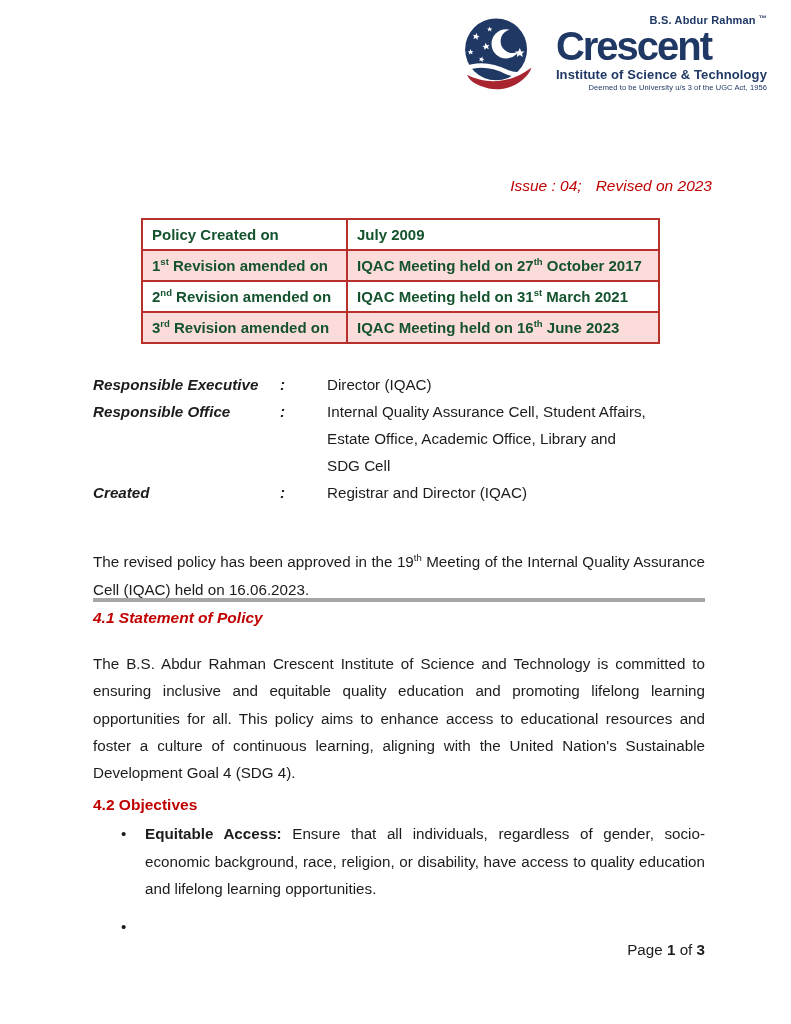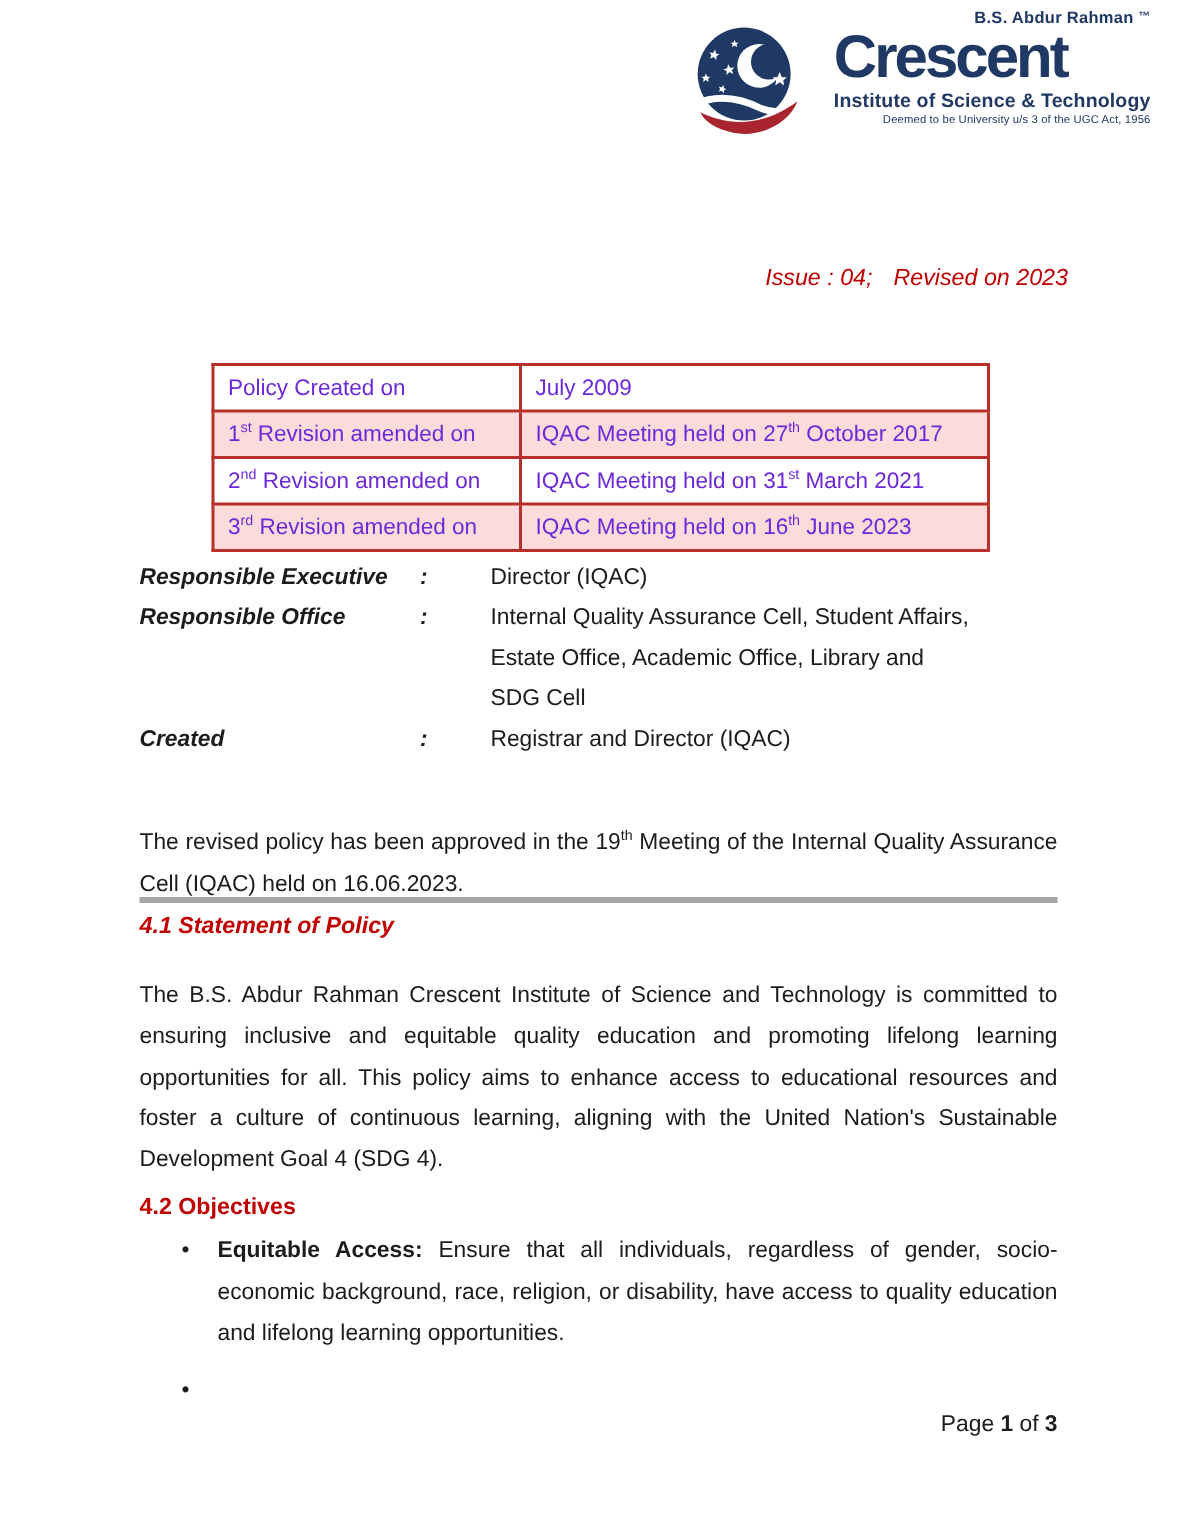--- a/index.html
+++ b/index.html
@@ -2,21 +2,21 @@
 <html style="--navy: #1F3864; --logo_red: #A8242E; --accent: #C00000; --banner_bg: #C21212; --table_border: #B8302B; --row_pink: #FBDCDA; --rule_gray: #A6A6A6;"><head>
 <meta charset="utf-8">
 <style>
   html,body{margin:0;padding:0;background:#ffffff;}
   .page{
     position:relative;width:791px;height:1024px;background:#fff;
     font-family:"Liberation Sans",sans-serif;color:#1c1c1c;overflow:hidden;
   }
 
   
-  .logo{position:absolute;top:6px;right:24px;display:flex;align-items:flex-start;gap:18px;}
+  .logo{position:absolute;top:6px;right:24px;display:flex;align-items:flex-end;gap:18px;}
   .logo-icon svg{display:block;margin-top:8px;}
   .nv{fill:var(--navy,#1F3864);}
   .rd{fill:var(--logo_red,#A8242E);}
   .wh{fill:#ffffff;}
   .logo-text{display:flex;flex-direction:column;color:var(--navy,#1F3864);}
   .brand-top{align-self:flex-end;font-size:11px;font-weight:bold;letter-spacing:.2px;}
   .brand-top .tm{font-size:8px;vertical-align:top;margin-left:3px;}
   .brand-name{font-size:40px;font-weight:bold;line-height:.92;letter-spacing:-2px;margin-top:2px;}
   .brand-sub{font-size:13px;font-weight:bold;margin-top:2px;letter-spacing:.1px;}
   .brand-tagline{font-size:7.5px;align-self:flex-end;margin-top:1px;letter-spacing:.1px;}
@@ -30,22 +30,22 @@
 
   
   .issue-line{
     position:absolute;top:177px;left:93px;width:619px;text-align:right;
     color:var(--accent,#C00000);font-weight:normal;font-style:italic;font-size:15.5px;
   }
   .issue-line .gap{margin-left:14px;}
 
   
   .rev-table{
-    position:absolute;top:242px;left:141px;width:517px;
-    border-collapse:collapse;table-layout:fixed;font-size:15px;color:#6d28d9;
+    position:absolute;top:218px;left:141px;width:517px;
+    border-collapse:collapse;table-layout:fixed;font-size:15px;color:#14532d;font-weight:bold;
   }
   .rev-table td{
     border:2px solid var(--table_border,#B8302B);
     height:29px;padding:0 4px 0 9px;vertical-align:middle;background:#fff;
   }
   .rev-table tr.alt td{background:var(--row_pink,#FBDCDA);}
   sup{font-size:9.5px;line-height:0;}
 
   
   .responsible{position:absolute;top:371px;left:93px;width:619px;font-size:15.2px;}

